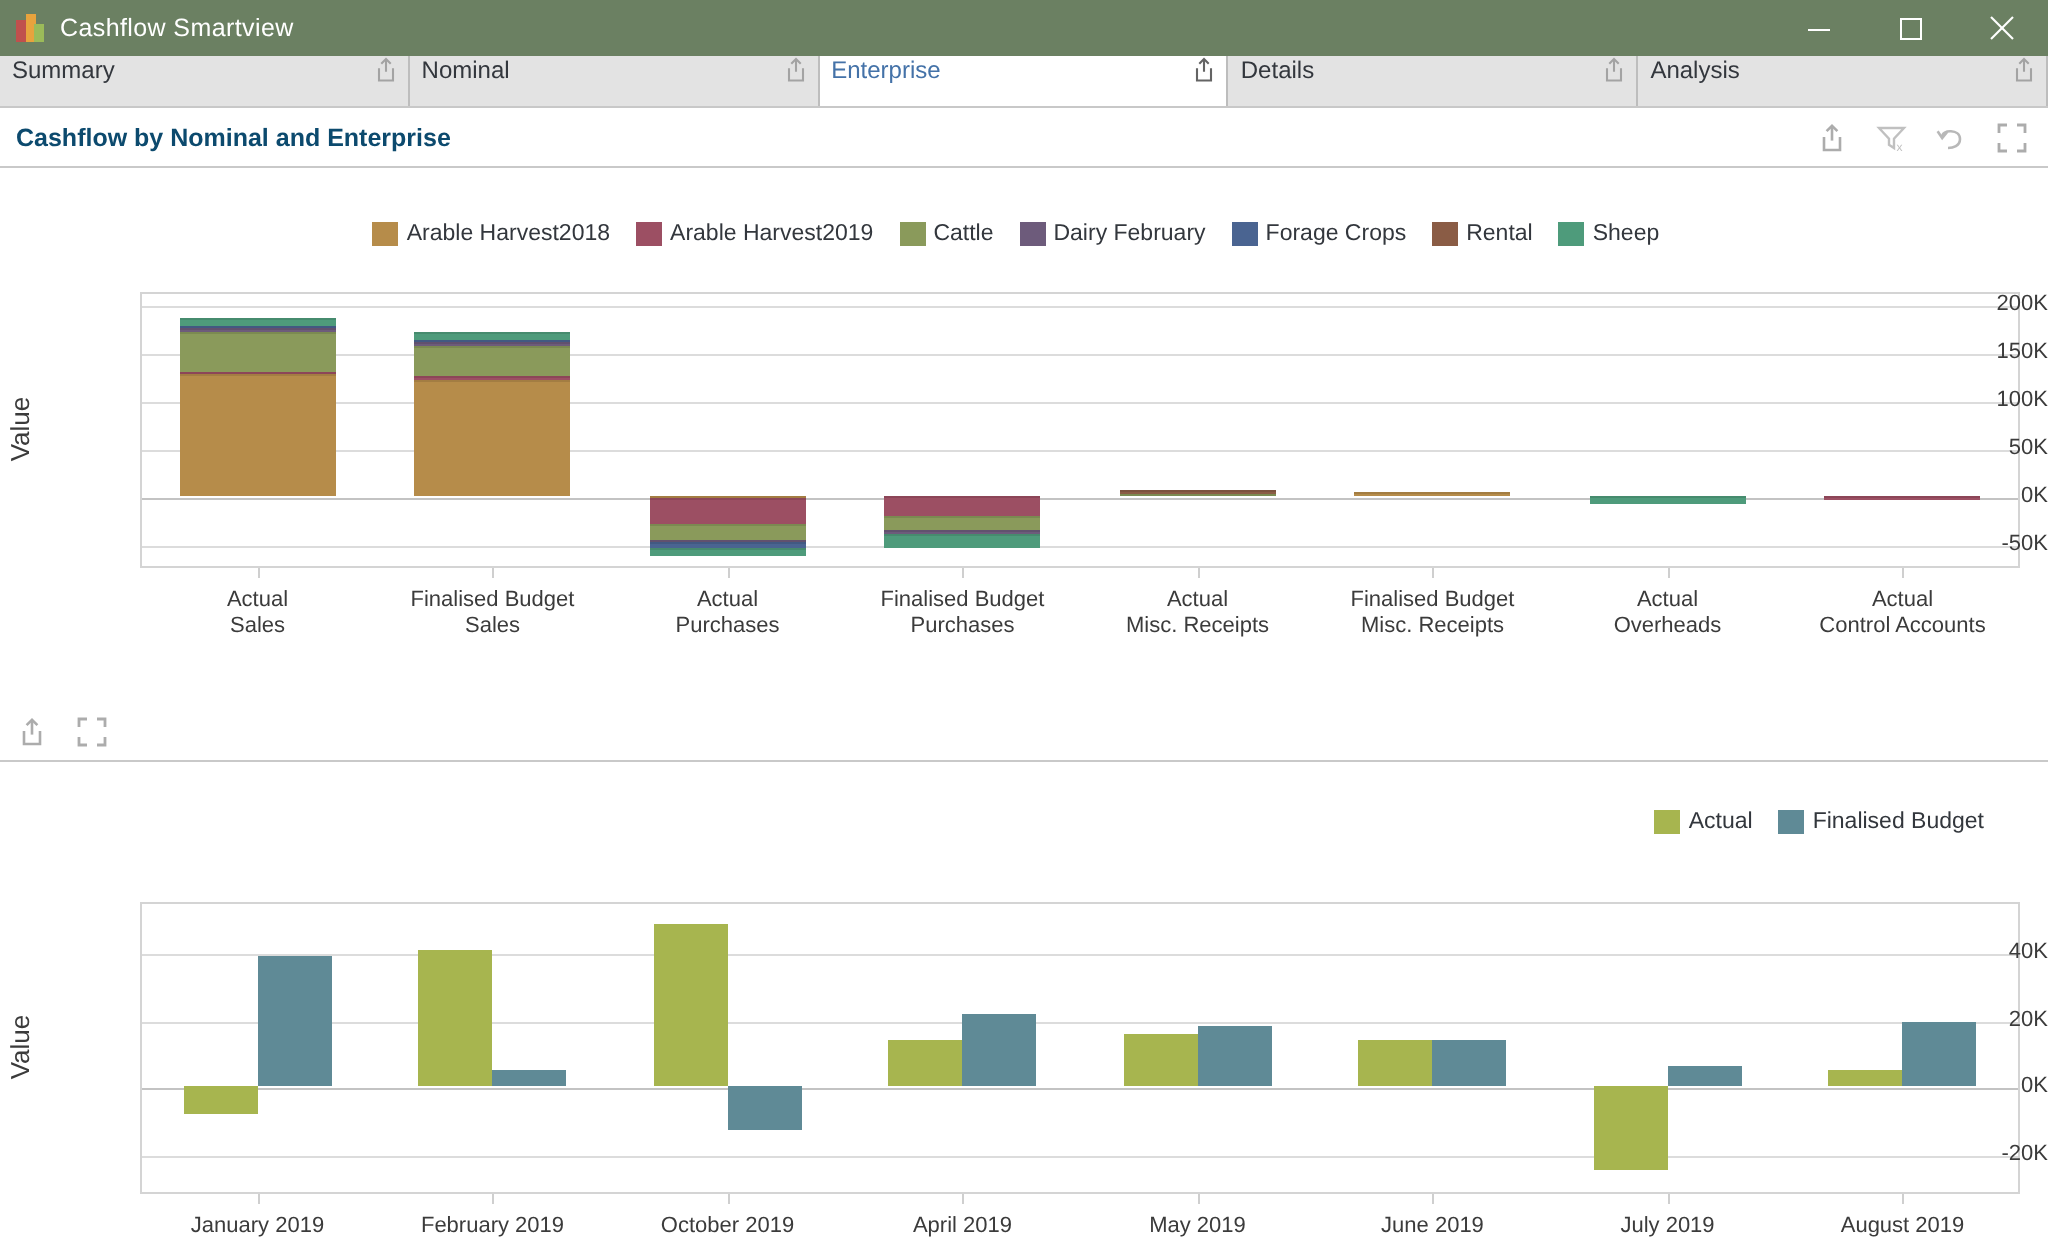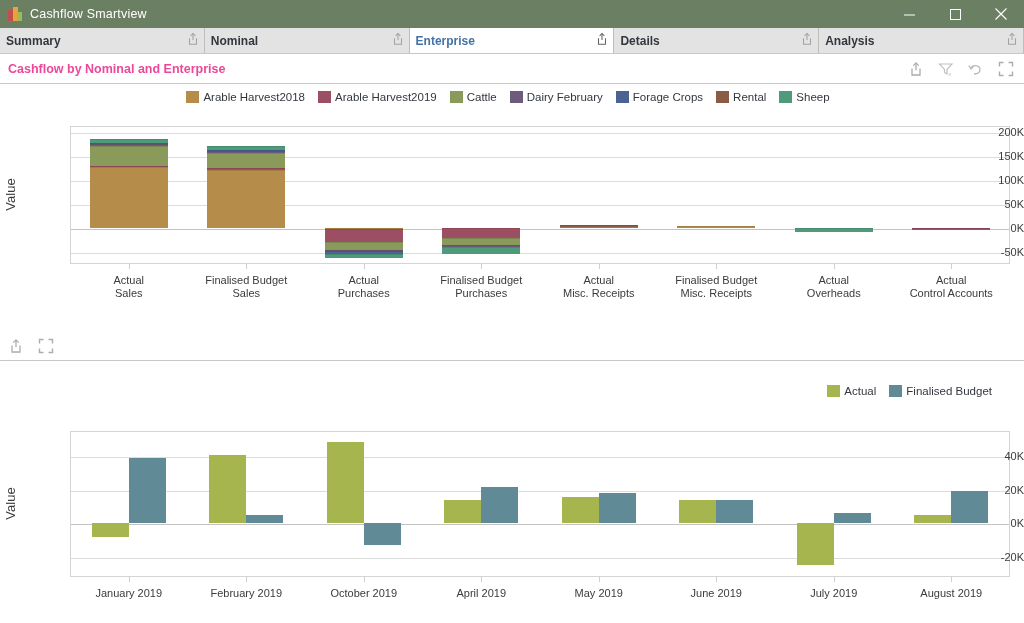--- a/index.html
+++ b/index.html
@@ -33,39 +33,39 @@
     color: #ffffff;
   }
   .winbtn svg { display: block; }
   
   .tabbar {
     height: 26px; display: flex; background: #ffffff;
     border-bottom: 1px solid #c8c8c8;
   }
   .tab {
     flex: 1 1 0; min-width: 0;
-    display: flex; align-items: center;
+    display: flex; align-items: flex-start;
     background: #e3e3e3;
     border-right: 1px solid #bdbdbd;
     padding-left: 6px; padding-right: 4px;
-    font-size: 12px; font-weight: bold; color: #33373d;
+    font-size: 12px; font-weight: normal; color: #33373d;
     position: relative;
   }
   .tab.active { background: #ffffff; color: #4472a8; border-right: 1px solid #bdbdbd; }
   .tab .tab-label { flex: 1 1 auto; white-space: nowrap; overflow: hidden; }
   .tab .tab-export { flex: 0 0 auto; opacity: .55; }
   .tab.active .tab-export { opacity: .85; }
   
   .panel-head {
     height: 30px; display: flex; align-items: center;
     border-bottom: 1px solid #c9c9c9;
     padding: 0 10px 0 8px;
   }
   .panel-title {
-    font-size: 12.5px; font-weight: bold; color: #ec4899;
+    font-size: 12.5px; font-weight: bold; color: #0c4a6e;
     flex: 1 1 auto;
   }
   .panel-tools { display: flex; align-items: center; gap: 14px; }
   .tool { width: 16px; height: 16px; display: block; opacity: .62; }
   .chart-block { position: relative; background: #ffffff; }
   
   .legend {
     display: flex; align-items: center; justify-content: center;
     gap: 5px; font-size: 11.5px; color: #33373d;
     flex-wrap: nowrap;
@@ -220,21 +220,21 @@
         <path d="M1.5 5.5 L1.5 1.5 L5.5 1.5" fill="none" stroke="#7a7a7a" stroke-width="1.4"></path>
         <path d="M10.5 1.5 L14.5 1.5 L14.5 5.5" fill="none" stroke="#7a7a7a" stroke-width="1.4"></path>
         <path d="M14.5 10.5 L14.5 14.5 L10.5 14.5" fill="none" stroke="#7a7a7a" stroke-width="1.4"></path>
         <path d="M5.5 14.5 L1.5 14.5 L1.5 10.5" fill="none" stroke="#7a7a7a" stroke-width="1.4"></path>
       </svg>
     </span>
   </span>
 </div>
 
 <div class="chart-block" id="chart1-block" style="height:247px;">
-  <div class="legend" id="legend1" style="height:26px;margin-top:0;">
+  <div class="legend" id="legend1" style="height:26px;margin-top:20px;">
       <div class="legend-item">
         <span class="legend-swatch" style="background: rgb(182, 140, 74); border: 1px solid rgb(182, 140, 74);"></span>
         <span class="legend-label">Arable Harvest2018</span>
       </div>
       <div class="legend-item">
         <span class="legend-swatch" style="background: rgb(156, 79, 99); border: 1px solid rgb(156, 79, 99);"></span>
         <span class="legend-label">Arable Harvest2019</span>
       </div>
       <div class="legend-item">
         <span class="legend-swatch" style="background: rgb(138, 154, 91); border: 1px solid rgb(138, 154, 91);"></span>

